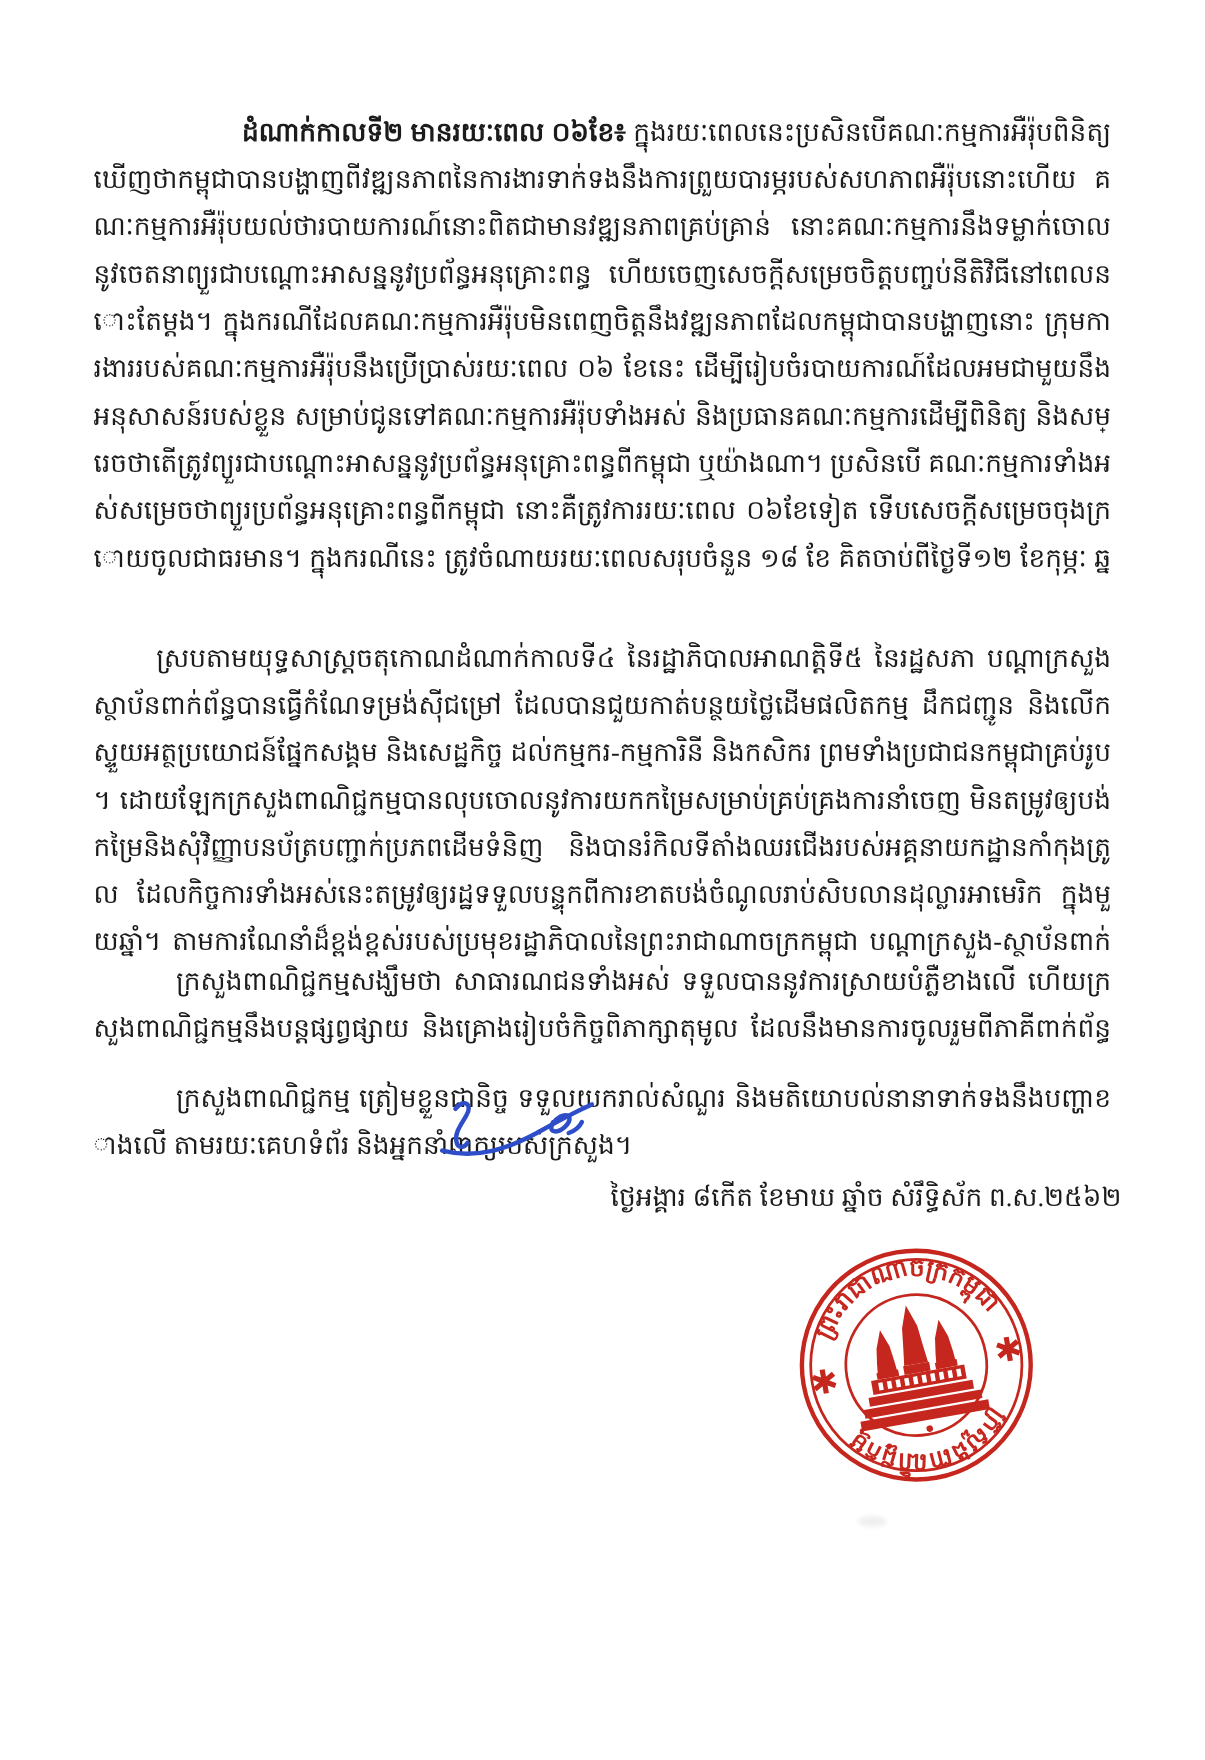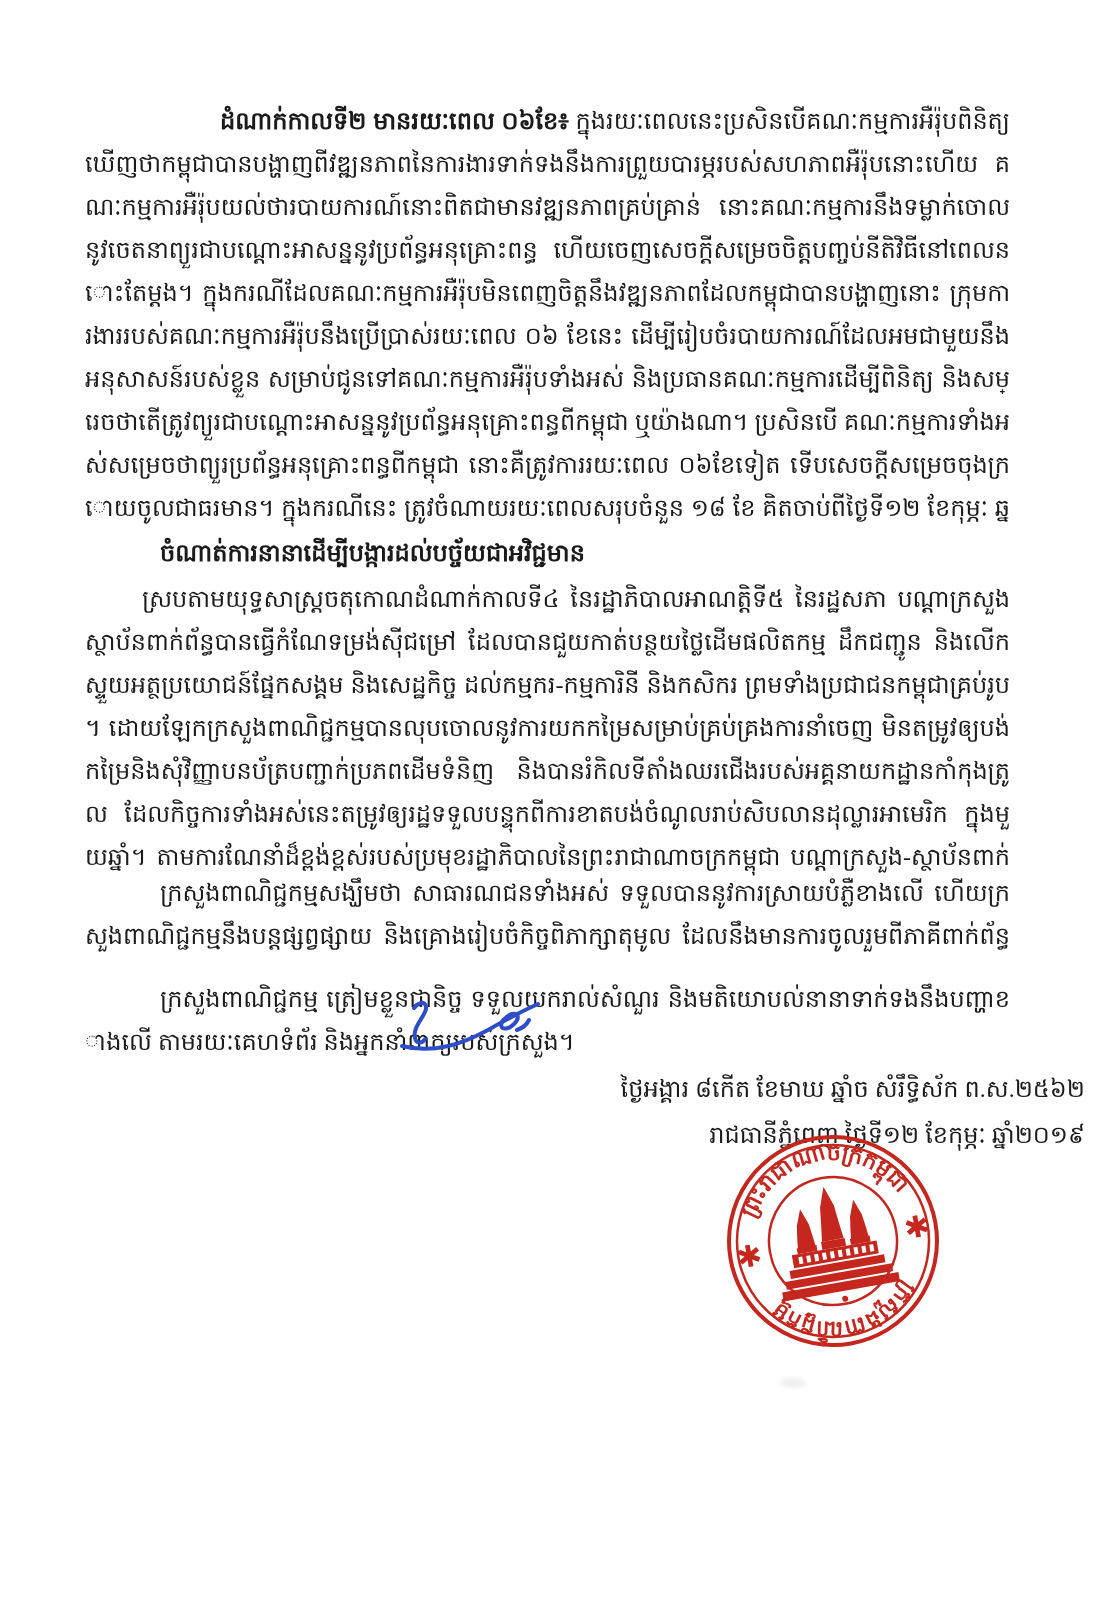--- a/index.html
+++ b/index.html
@@ -27,59 +27,57 @@
     padding-left:75px;
     font-weight:bold;
     text-align:left;
   }
   .p2{top:578px;height:302px;text-indent:57px;}
   .p3{top:872px;height:90px;text-indent:75px;}
   .p4{top:978px;height:90px;text-indent:75px;}
   .p1-indent{display:inline-block;width:135px;}
   .dateblock{
     position:absolute;top:1066px;left:555px;width:530px;
-    text-align:right;
+    text-align:left;
     font-size:24px;line-height:46px;
     word-break:break-all;
   }
   .date-line{display:block;}
   .signature{position:absolute;left:398px;top:994px;width:150px;height:62px;}
   .seal{position:absolute;left:718px;top:1128px;width:230px;height:230px;}
   .smudge{
     position:absolute;left:780px;top:1378px;width:26px;height:10px;
     background:#e9e9ea;border-radius:50%;
     filter:blur(2px);opacity:.7;
   }
 </style>
 </head>
 <body>
 
 <div class="page">
 
   <p class="khmer block p1"><span class="p1-indent"></span><span class="lead">ដំណាក់កាលទី២ មានរយៈពេល ០៦ខែ៖</span><span> ក្នុងរយៈពេលនេះប្រសិនបើគណៈកម្មការអឺរ៉ុបពិនិត្យឃើញថាកម្ពុជាបានបង្ហាញពីវឌ្ឍនភាពនៃការងារទាក់ទងនឹងការព្រួយបារម្ភរបស់សហភាពអឺរ៉ុបនោះហើយ គណៈកម្មការអឺរ៉ុបយល់ថារបាយការណ៍នោះពិតជាមានវឌ្ឍនភាពគ្រប់គ្រាន់ នោះគណៈកម្មការនឹងទម្លាក់ចោលនូវចេតនាព្យួរជាបណ្ដោះអាសន្ននូវប្រព័ន្ធអនុគ្រោះពន្ធ ហើយចេញសេចក្ដីសម្រេចចិត្តបញ្ចប់នីតិវិធីនៅពេលនោះតែម្ដង។ ក្នុងករណីដែលគណៈកម្មការអឺរ៉ុបមិនពេញចិត្តនឹងវឌ្ឍនភាពដែលកម្ពុជាបានបង្ហាញនោះ ក្រុមការងាររបស់គណៈកម្មការអឺរ៉ុបនឹងប្រើប្រាស់រយៈពេល ០៦ ខែនេះ ដើម្បីរៀបចំរបាយការណ៍ដែលអមជាមួយនឹងអនុសាសន៍របស់ខ្លួន សម្រាប់ជូនទៅគណៈកម្មការអឺរ៉ុបទាំងអស់ និងប្រធានគណៈកម្មការដើម្បីពិនិត្យ និងសម្រេចថាតើត្រូវព្យួរជាបណ្ដោះអាសន្ននូវប្រព័ន្ធអនុគ្រោះពន្ធពីកម្ពុជា ឬយ៉ាងណា។ ប្រសិនបើ គណៈកម្មការទាំងអស់សម្រេចថាព្យួរប្រព័ន្ធអនុគ្រោះពន្ធពីកម្ពុជា នោះគឺត្រូវការរយៈពេល ០៦ខែទៀត ទើបសេចក្ដីសម្រេចចុងក្រោយចូលជាធរមាន។ ក្នុងករណីនេះ ត្រូវចំណាយរយៈពេលសរុបចំនួន ១៨ ខែ គិតចាប់ពីថ្ងៃទី១២ ខែកុម្ភៈ ឆ្នាំ២០១៩ នេះតទៅ។</span></p>
 
-  <p class="khmer block heading">ចំណាត់ការនានាដើម្បីបង្ការដល់បច្ច័យជាអវិជ្ជមាន</p>
 
   <p class="khmer block p2">ស្របតាមយុទ្ធសាស្ត្រចតុកោណដំណាក់កាលទី៤ នៃរដ្ឋាភិបាលអាណត្តិទី៥ នៃរដ្ឋសភា បណ្ដាក្រសួងស្ថាប័នពាក់ព័ន្ធបានធ្វើកំណែទម្រង់ស៊ីជម្រៅ ដែលបានជួយកាត់បន្ថយថ្លៃដើមផលិតកម្ម ដឹកជញ្ជូន និងលើកស្ទួយអត្ថប្រយោជន៍ផ្នែកសង្គម និងសេដ្ឋកិច្ច ដល់កម្មករ-កម្មការិនី និងកសិករ ព្រមទាំងប្រជាជនកម្ពុជាគ្រប់រូប។ ដោយឡែកក្រសួងពាណិជ្ជកម្មបានលុបចោលនូវការយកកម្រៃសម្រាប់គ្រប់គ្រងការនាំចេញ មិនតម្រូវឲ្យបង់កម្រៃនិងសុំវិញ្ញាបនប័ត្របញ្ជាក់ប្រភពដើមទំនិញ និងបានរំកិលទីតាំងឈរជើងរបស់អគ្គនាយកដ្ឋានកាំកុងត្រូល ដែលកិច្ចការទាំងអស់នេះតម្រូវឲ្យរដ្ឋទទួលបន្ទុកពីការខាតបង់ចំណូលរាប់សិបលានដុល្លារអាមេរិក ក្នុងមួយឆ្នាំ។ តាមការណែនាំដ៏ខ្ពង់ខ្ពស់របស់ប្រមុខរដ្ឋាភិបាលនៃព្រះរាជាណាចក្រកម្ពុជា បណ្ដាក្រសួង-ស្ថាប័នពាក់ព័ន្ធកំពុងបន្តធ្វើកំណែទម្រង់សំដៅបង្កើនភាពប្រកួតប្រជែងនៃផលិតផលកម្ពុជា និងពង្រឹងឯករាជ្យភាពផ្នែកសេដ្ឋកិច្ច។</p>
 
   <p class="khmer block p3">ក្រសួងពាណិជ្ជកម្មសង្ឃឹមថា សាធារណជនទាំងអស់ ទទួលបាននូវការស្រាយបំភ្លឺខាងលើ ហើយក្រសួងពាណិជ្ជកម្មនឹងបន្តផ្សព្វផ្សាយ និងគ្រោងរៀបចំកិច្ចពិភាក្សាតុមូល ដែលនឹងមានការចូលរួមពីភាគីពាក់ព័ន្ធទាំងអស់ក្នុងពេលឆាប់ៗខាងមុខ។</p>
 
   <p class="khmer block p4">ក្រសួងពាណិជ្ជកម្ម ត្រៀមខ្លួនជានិច្ច ទទួលយករាល់សំណួរ និងមតិយោបល់នានាទាក់ទងនឹងបញ្ហាខាងលើ តាមរយៈគេហទំព័រ និងអ្នកនាំពាក្យរបស់ក្រសួង។</p>
 
   <svg class="signature" viewBox="0 0 150 62" aria-hidden="true">
     <g fill="none" stroke="#2d4ec8" stroke-width="4" stroke-linecap="round" stroke-linejoin="round">
       <path d="M16,14 c8,-10 16,-4 10,6 c-5,9 -11,16 -9,24 c1,6 7,6 10,1"></path>
       <path d="M4,52 C 36,60 64,50 90,36 C 104,28 122,18 140,10"></path>
       <path d="M104,28 c 10,-14 22,-8 12,2 c -7,7 -17,6 -11,-4 m 14,10 c 6,-2 10,-6 12,-10"></path>
     </g>
   </svg>
 
   <div class="dateblock khmer">
     <span class="date-line">ថ្ងៃអង្គារ ៨កើត ខែមាឃ ឆ្នាំច សំរឹទ្ធិស័ក ព.ស.២៥៦២</span>
-    <span class="date-line">រាជធានីភ្នំពេញ ថ្ងៃទី១២ ខែកុម្ភៈ ឆ្នាំ២០១៩</span>
   </div>
 
   <svg class="seal" viewBox="0 0 230 230" aria-hidden="true">
     <defs>
       <path id="arcTop" d="M 34,113 A 81,81 0 0 1 196,113"></path>
       <path id="arcBottom" d="M 196,113 A 81,81 0 0 1 34,113"></path>
     </defs>
     <g transform="rotate(-10 115 113)" stroke="#c5261d" fill="none">
       <circle cx="115" cy="113" r="104" stroke-width="4"></circle>
       <circle cx="115" cy="113" r="96" stroke-width="2.5"></circle>

